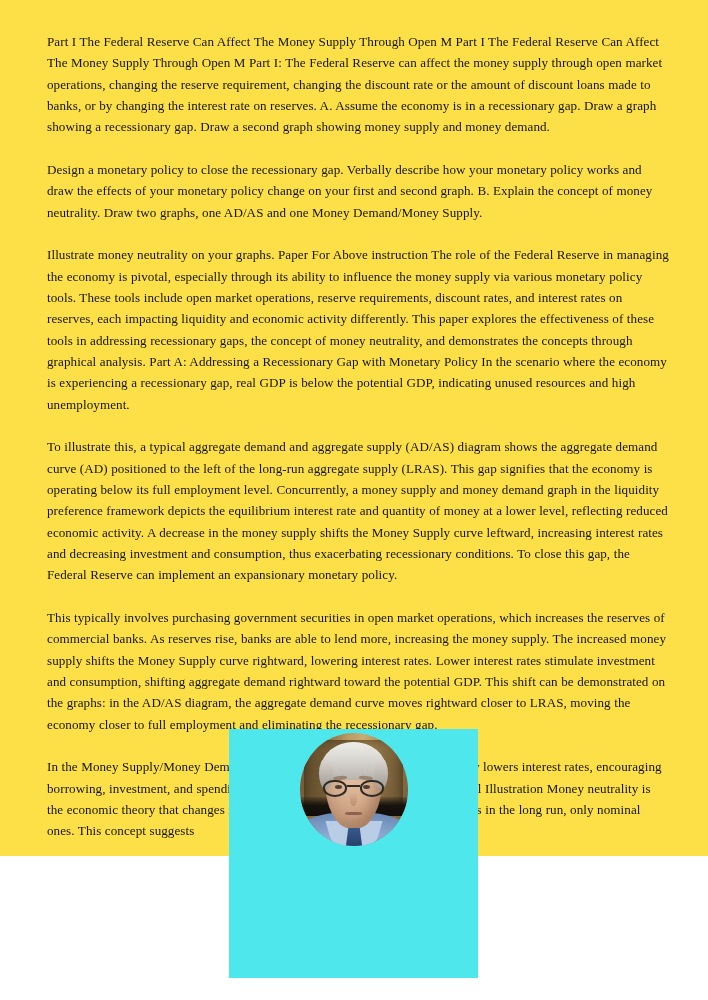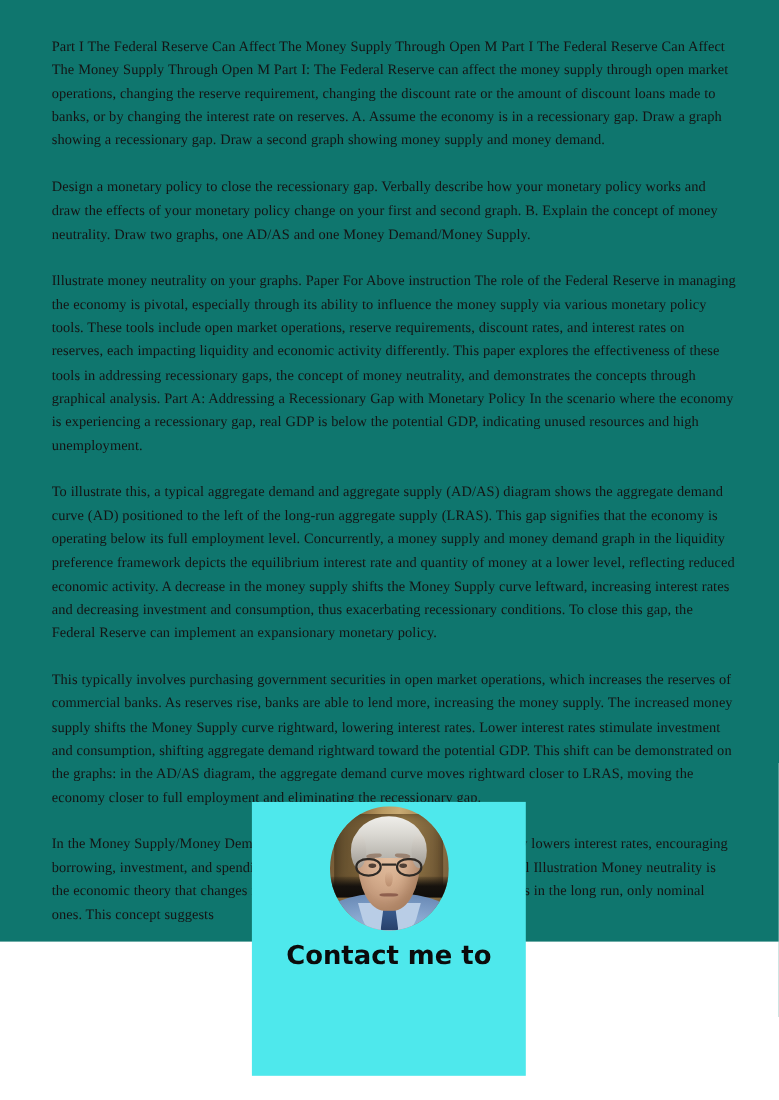--- a/index.html
+++ b/index.html
@@ -16,21 +16,21 @@
     overflow: hidden;
     position: relative;
   }
 
   #page {
     position: absolute;
     left: 0;
     top: 0;
     width: 708px;
     height: 856px;
-    background: #0f766e;
+    background: #fde047;
   }
 
   #doc-body {
     position: absolute;
     left: 47px;
     top: 31px;
     width: 622px;
   }
 
   .para {
@@ -295,17 +295,16 @@
       <div class="photo-eye-r"></div>
       <div class="photo-glasses">
         <div class="lens-l"></div>
         <div class="bridge"></div>
         <div class="lens-r"></div>
       </div>
       <div class="photo-nose"></div>
       <div class="photo-mouth"></div>
     </div>
 
-    <div id="overlay-line1">Contact me to</div>
 
   </div>
 
 </div>
 
 </body></html>

